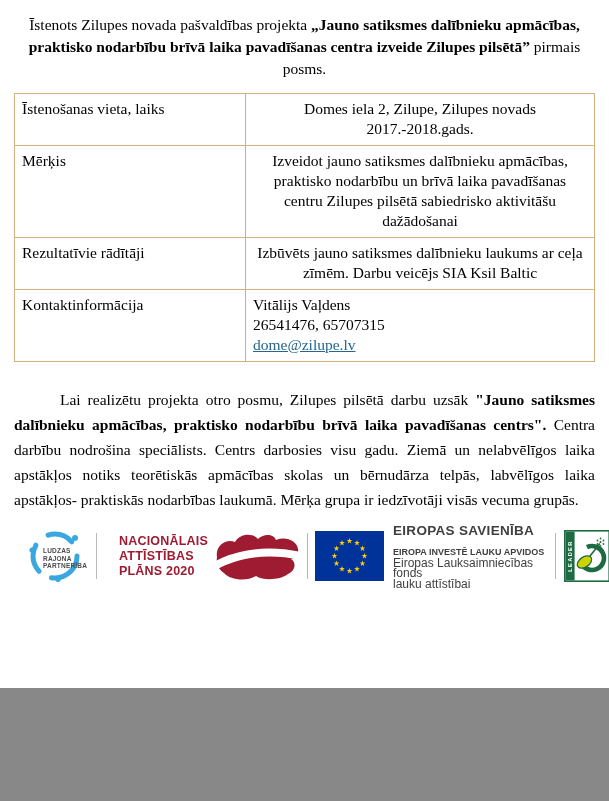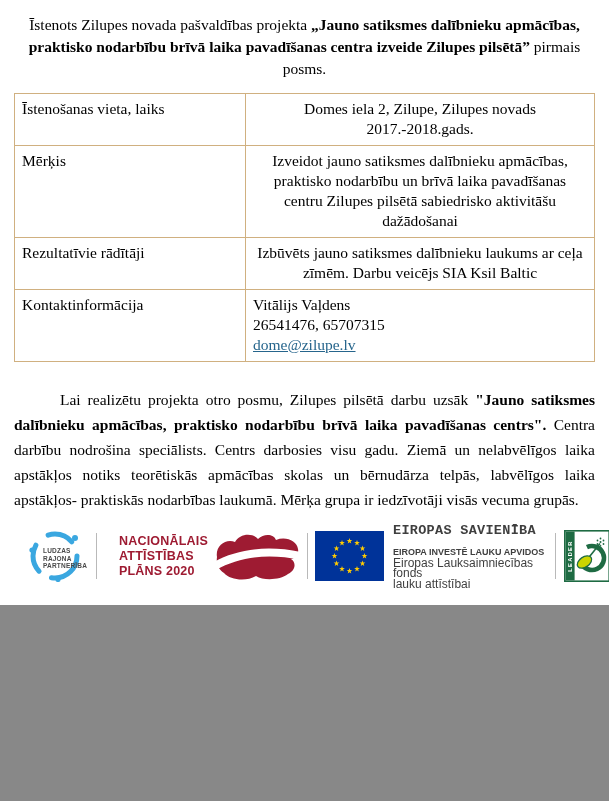--- a/index.html
+++ b/index.html
@@ -1,18 +1,18 @@
 <!DOCTYPE html>
 <html><head>
 <meta charset="utf-8">
 <style>
   * { margin:0; padding:0; box-sizing:border-box; }
   body { background:#888; font-family:"Liberation Serif", serif; }
   .page {
-    width:609px; height:605px; background:#fff; margin:0 auto;
+    width:609px; height:688px; background:#fff; margin:0 auto;
     overflow:hidden; position:relative;
   }
   
   .doc-title {
     margin:14px auto 0; max-width:566px; text-align:center;
     font-size:15.5px; line-height:22px; color:#000;
   }
   .doc-title b { font-weight:700; }
   .project-number {
     margin-top:17px; text-align:center; font-size:15.5px; color:#000;
@@ -57,21 +57,21 @@
     font-family:"Liberation Sans", sans-serif;
     font-size:12.5px; font-weight:700; color:#9e1b32; line-height:15px;
     letter-spacing:0.2px;
   }
   .latvia-swoosh { margin-left:4px; flex:0 0 auto; }
   .eu-flag { margin-left:7px; flex:0 0 auto; }
   .eu-text {
     margin-left:9px; flex:0 0 auto; width:158px;
     font-family:"Liberation Sans", sans-serif; color:#3f3f3f;
   }
-  .eu-text .t1 { font-size:13.5px; font-weight:600; letter-spacing:0.3px; margin-bottom:9px;font-family:Liberation Mono, monospace; }
+  .eu-text .t1 { font-size:13.5px; font-weight:600; letter-spacing:0.3px; margin-bottom:9px; }
   .eu-text .t2 { font-size:9px; font-weight:700; margin-bottom:1px; }
   .eu-text .t3 { font-size:12px; line-height:10.5px; }
   .leader-logo { margin-left:8px; flex:0 0 auto; }
   .gap-a { margin-left:12px; } .gap-b { margin-left:5px; } .gap-c { margin-left:4px; }
 </style>
 </head>
 <body>
 
 <div class="page">
 

